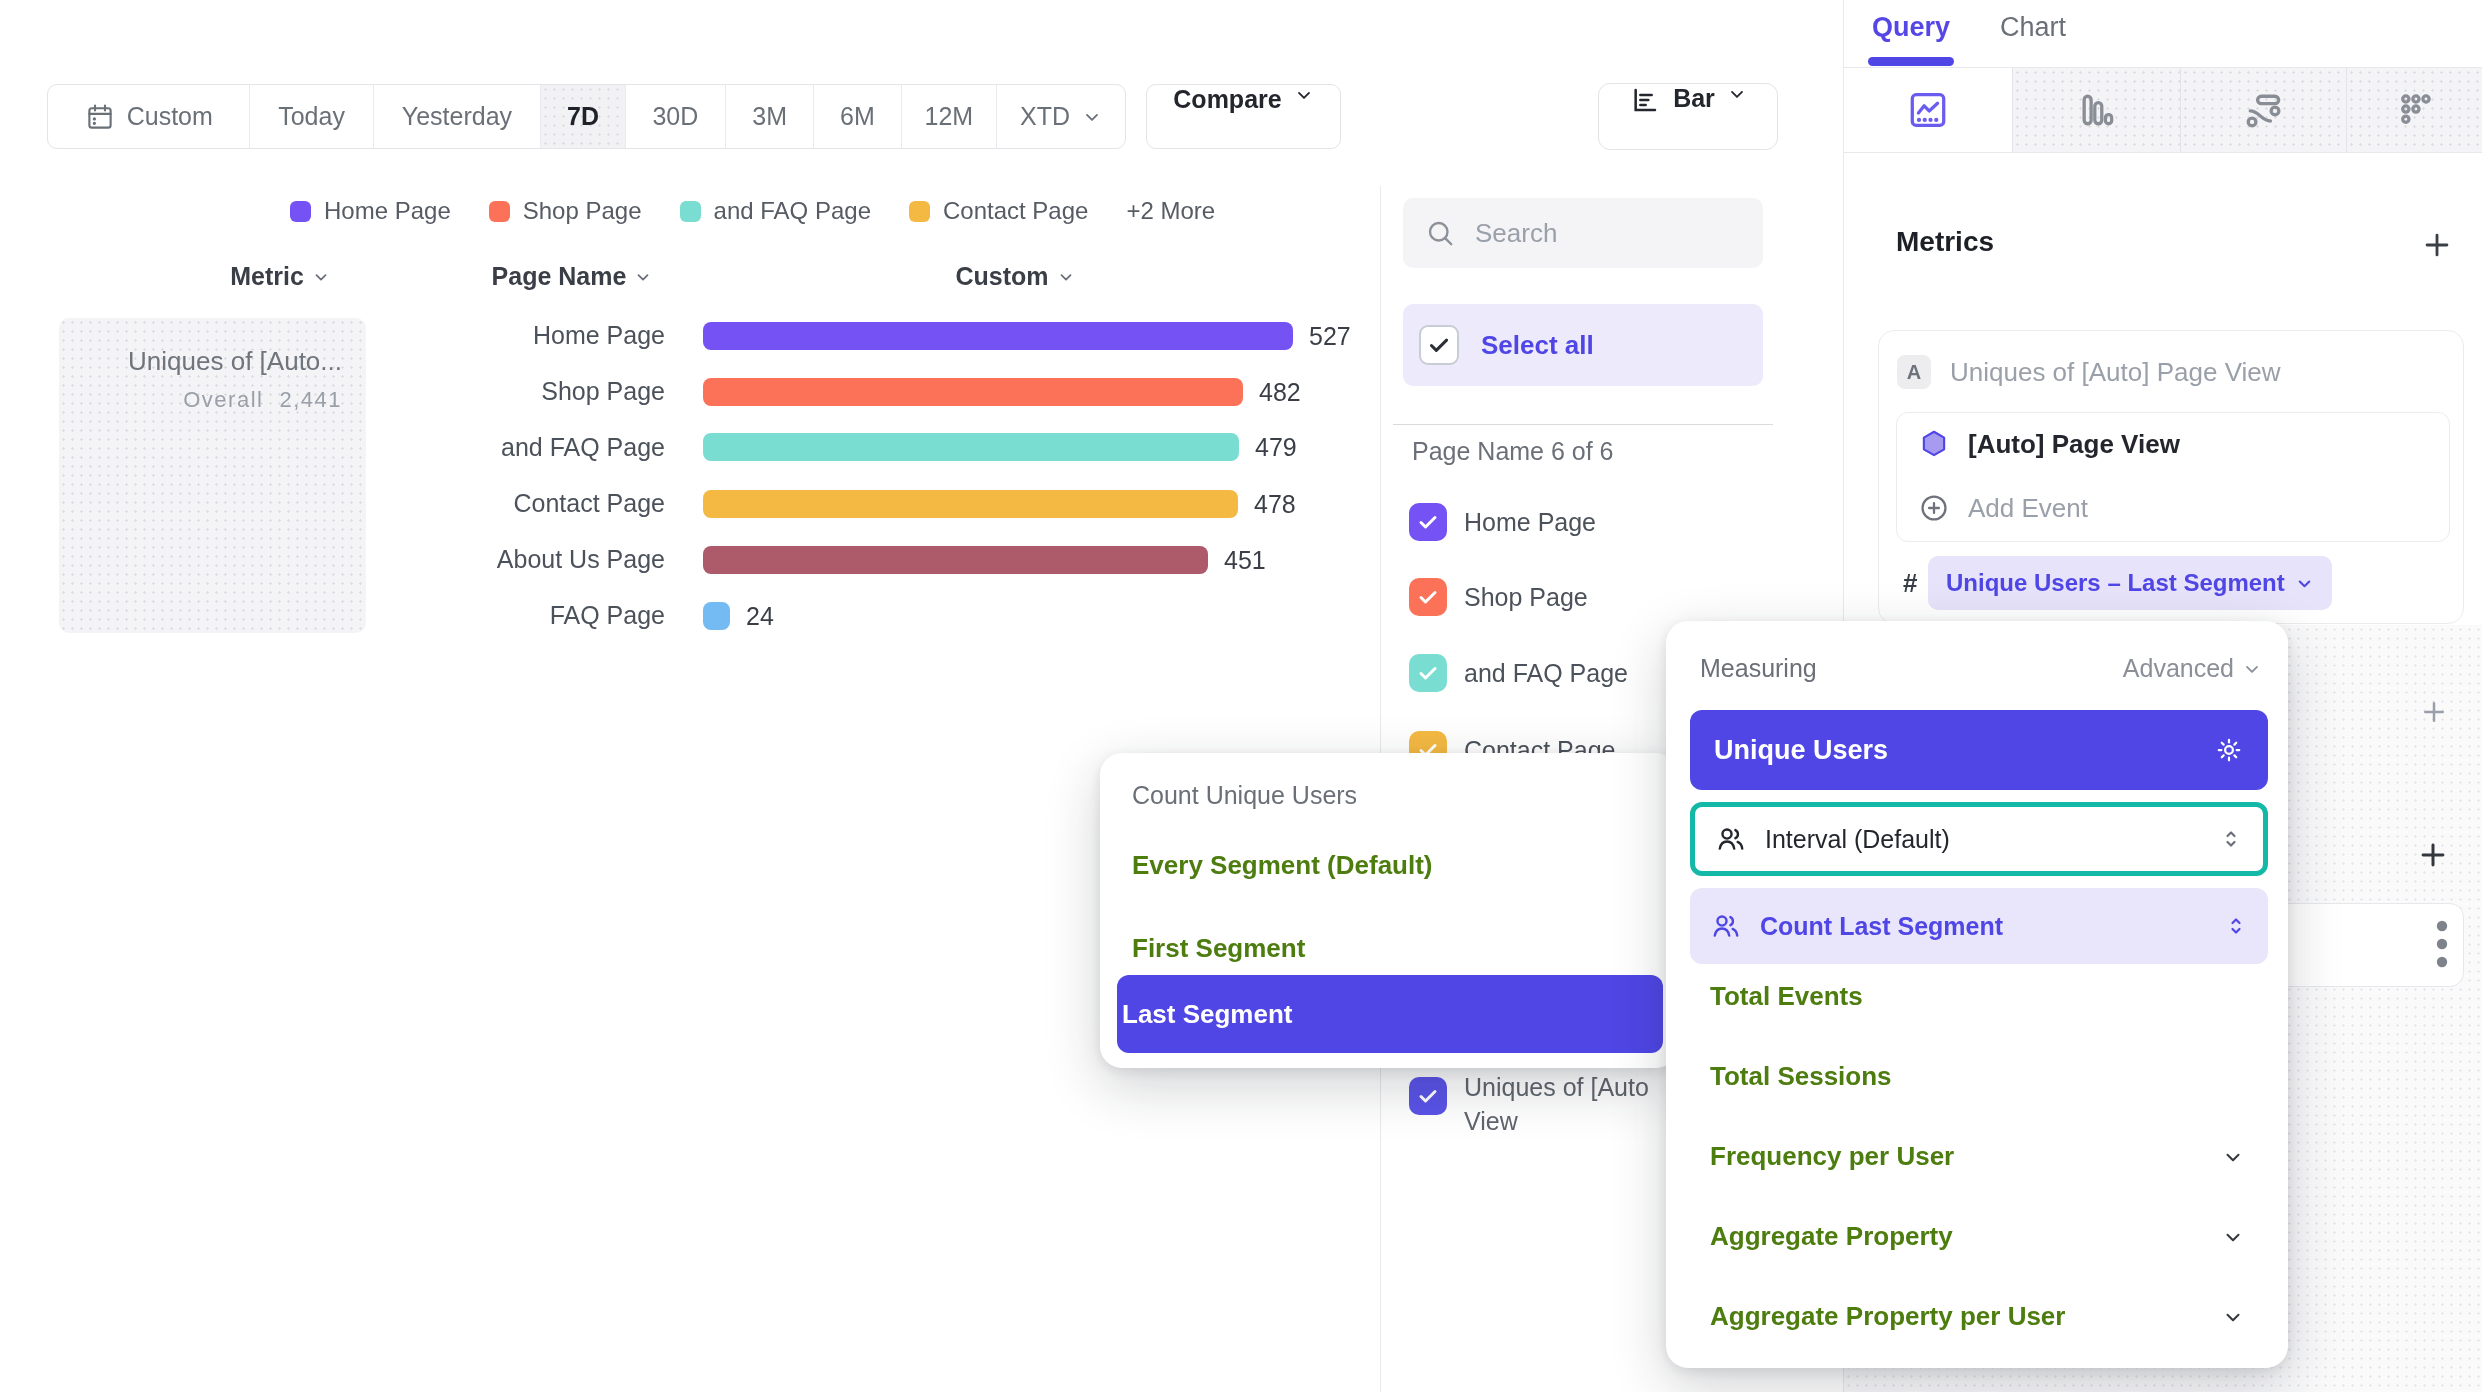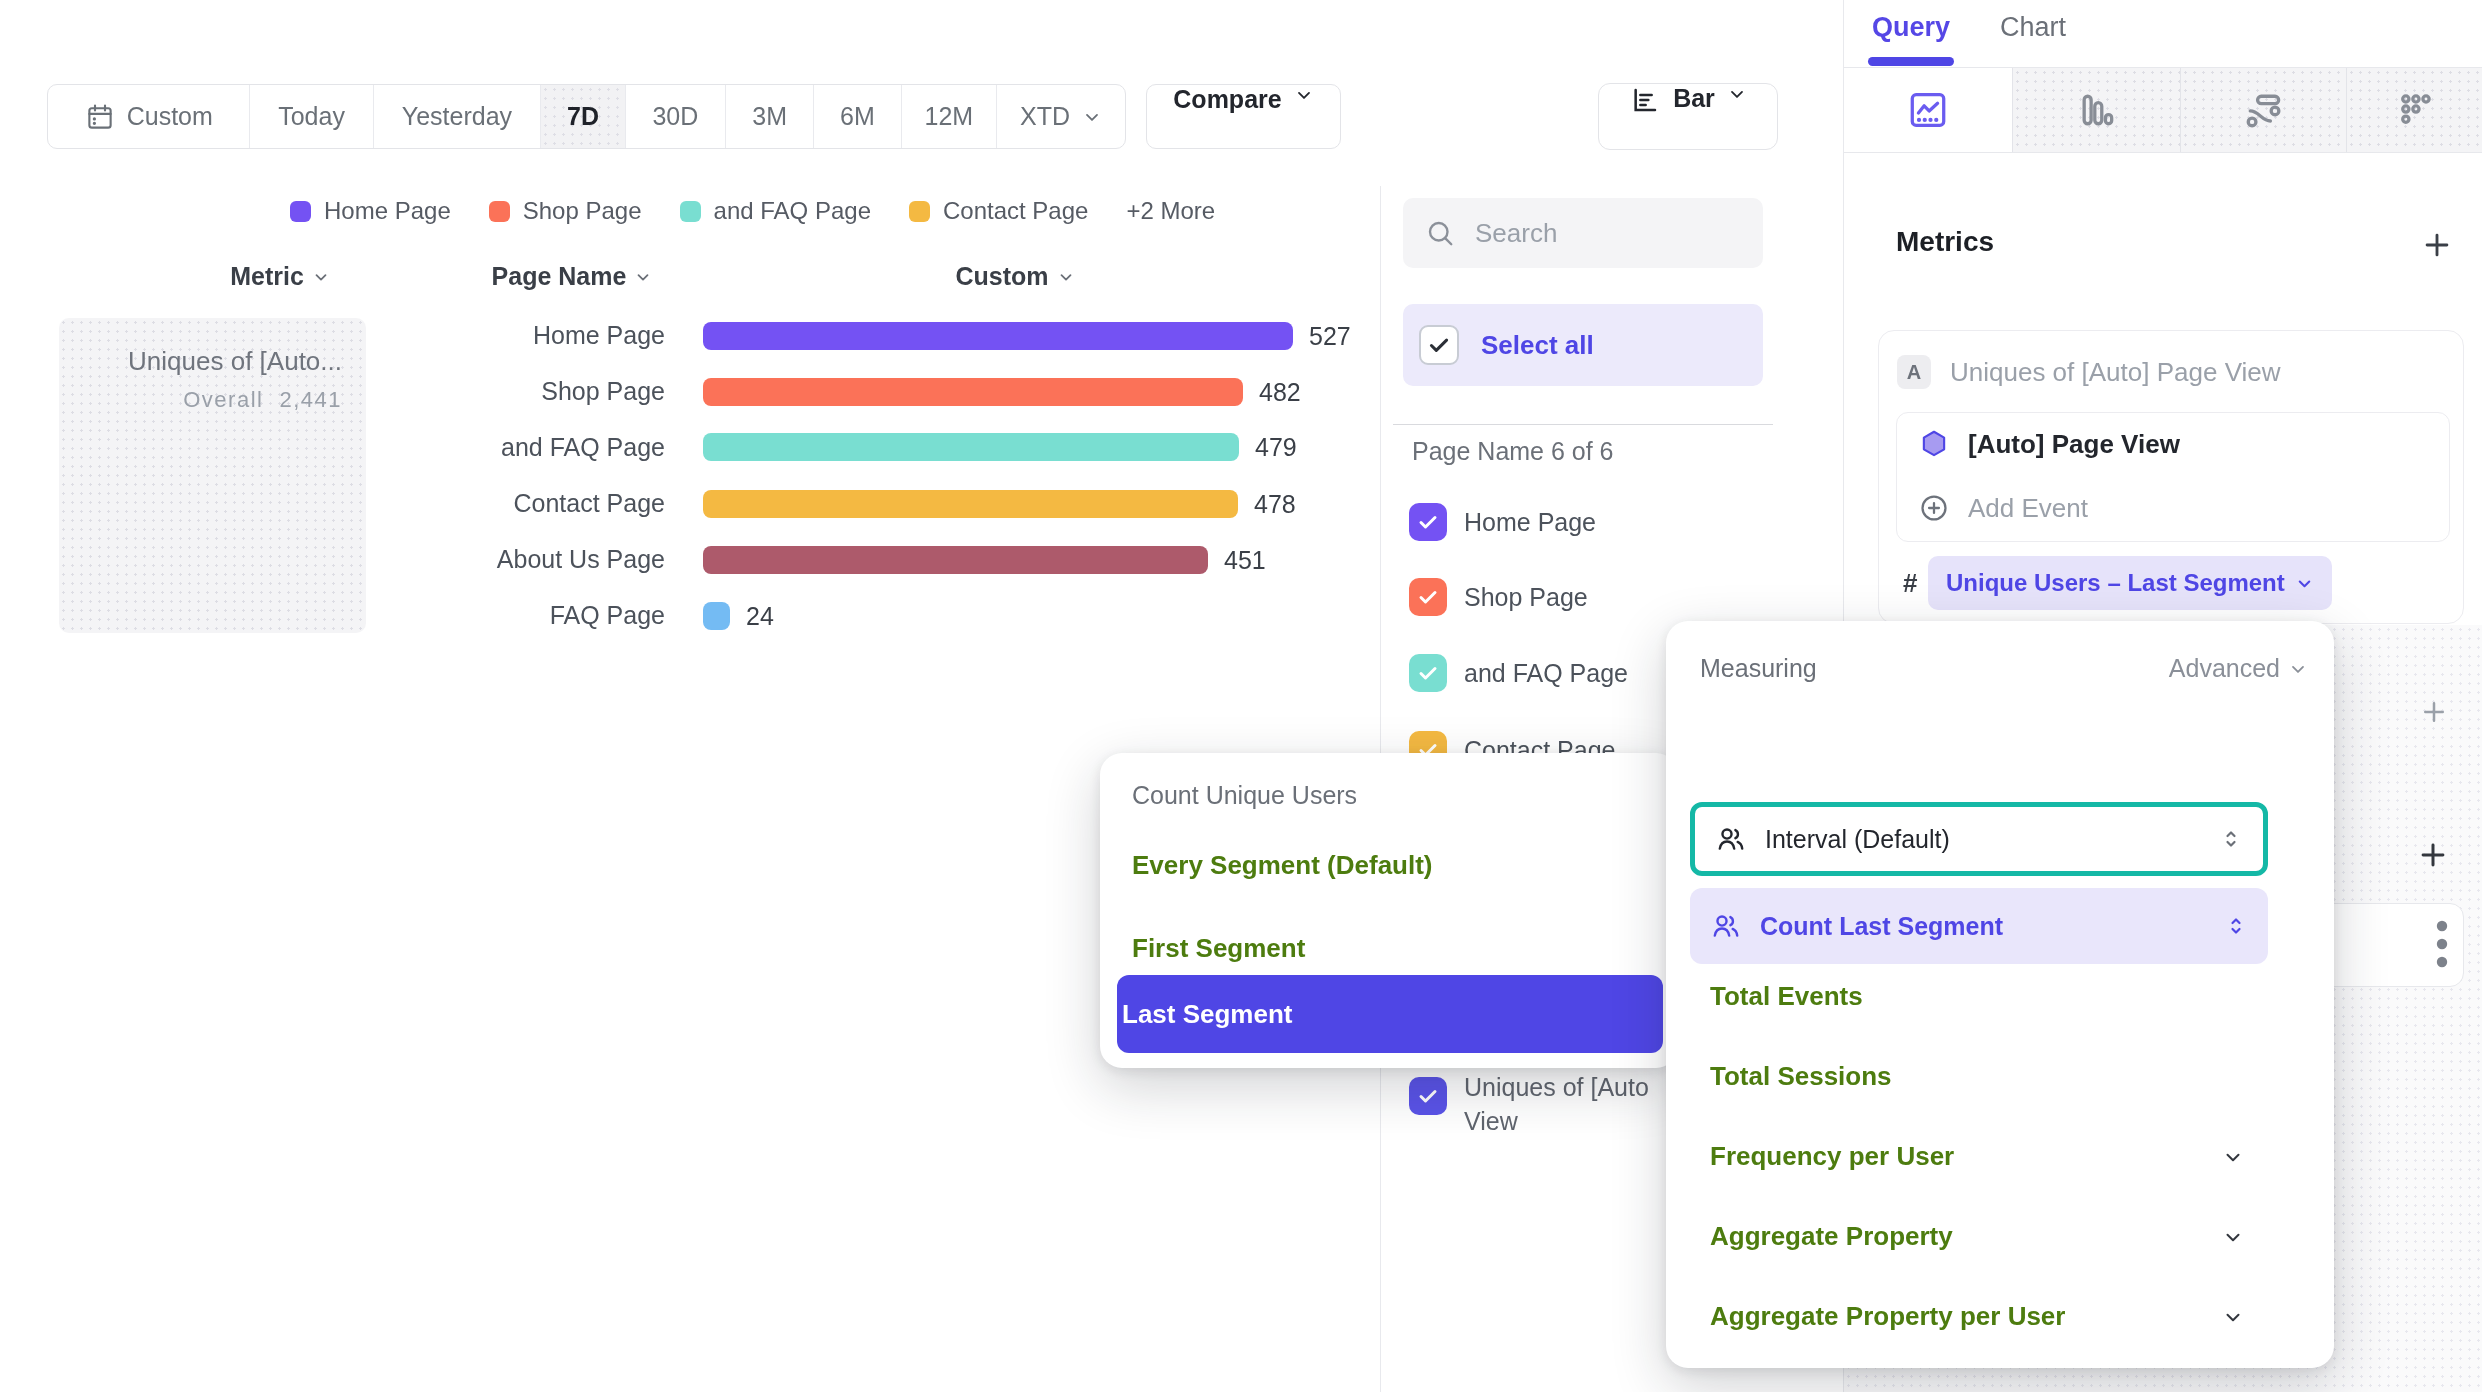--- a/index.html
+++ b/index.html
@@ -391,31 +391,40 @@
       </svg>
     </div>
 
   <div class="abs popup" style="left:1100px;top:753px;width:578px;height:315px;z-index:40;">
     <div style="padding:28px 0 0 32px;font-size:25px;color:#6b7078;">Count Unique Users</div>
     <div class="menu-item" style="padding:40px 0 0 32px;font-weight:600;">Every Segment (Default)</div>
     <div class="menu-item" style="padding:52px 0 0 32px;font-weight:600;">First Segment</div>
     <div class="abs sel-btn" style="left:17px;top:222px;width:546px;height:78px;padding-left:5px;font-size:26px;box-sizing:border-box;">Last Segment</div>
   </div>
 
-  <div class="abs popup" style="left:1666px;top:621px;width:622px;height:747px;z-index:50;padding-left:46px;">
+  <div class="abs popup" style="left:1666px;top:621px;width:622px;height:747px;z-index:50;">
     <div class="abs" style="left:34px;top:33px;font-size:25px;color:#6b7078;">Measuring</div>
     <div class="abs flex" style="right:26px;top:33px;gap:8px;font-size:25px;color:#8a8f98;">
       <span>Advanced</span>
       <span>
           <svg width="20" height="20" viewBox="0 0 24 24" fill="none" stroke="#8a8f98" stroke-width="2.2" stroke-linecap="round" stroke-linejoin="round">
             <path d="M6 9.5l6 6 6-6"></path>
           </svg>
         </span>
     </div>
 
+    <div class="abs sel-btn" style="left:24px;top:89px;width:578px;height:80px;padding:0 24px;font-size:27px;box-sizing:border-box;justify-content:space-between;">
+      <span>Unique Users</span>
+      <span>
+          <svg width="30" height="30" viewBox="0 0 24 24" fill="none" stroke="#fff" stroke-width="1.8" stroke-linecap="round">
+            <circle cx="12" cy="12" r="3.1"></circle>
+            <path d="M12 3.8v2.1M12 18.1v2.1M3.8 12h2.1M18.1 12h2.1M6.2 6.2l1.5 1.5M16.3 16.3l1.5 1.5M17.8 6.2l-1.5 1.5M7.7 16.3l-1.5 1.5"></path>
+          </svg>
+        </span>
+    </div>
 
     <div class="abs opt-row" style="left:24px;top:181px;width:578px;height:74px;border:5px solid #14b8a6;background:#fff;color:#23262d;justify-content:space-between;">
       <span class="flex" style="gap:18px;">
         <span>
             <svg width="32" height="32" viewBox="0 0 24 24" fill="none" stroke="#23262d" stroke-width="1.8" stroke-linecap="round">
               <circle cx="9" cy="8.3" r="3.4"></circle>
               <path d="M3.6 19.2c.6-3.4 2.8-5.3 5.4-5.3s4.8 1.9 5.4 5.3"></path>
               <path d="M15.3 5.3a3.4 3.4 0 010 6.1M17 14.2c1.9.8 3.1 2.5 3.4 5"></path>
             </svg>
           </span>

